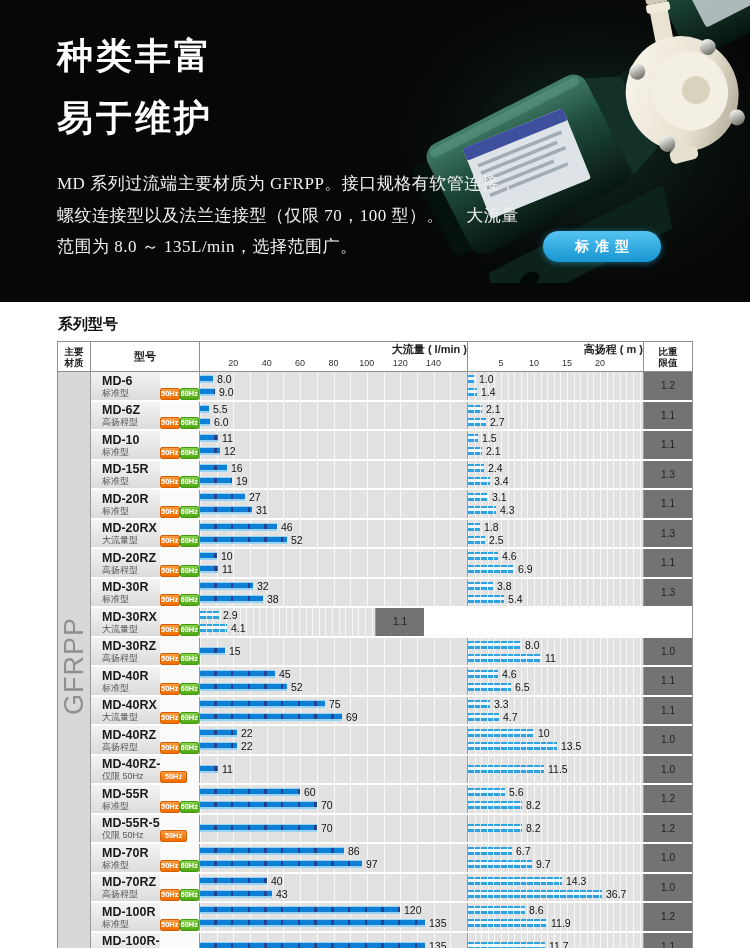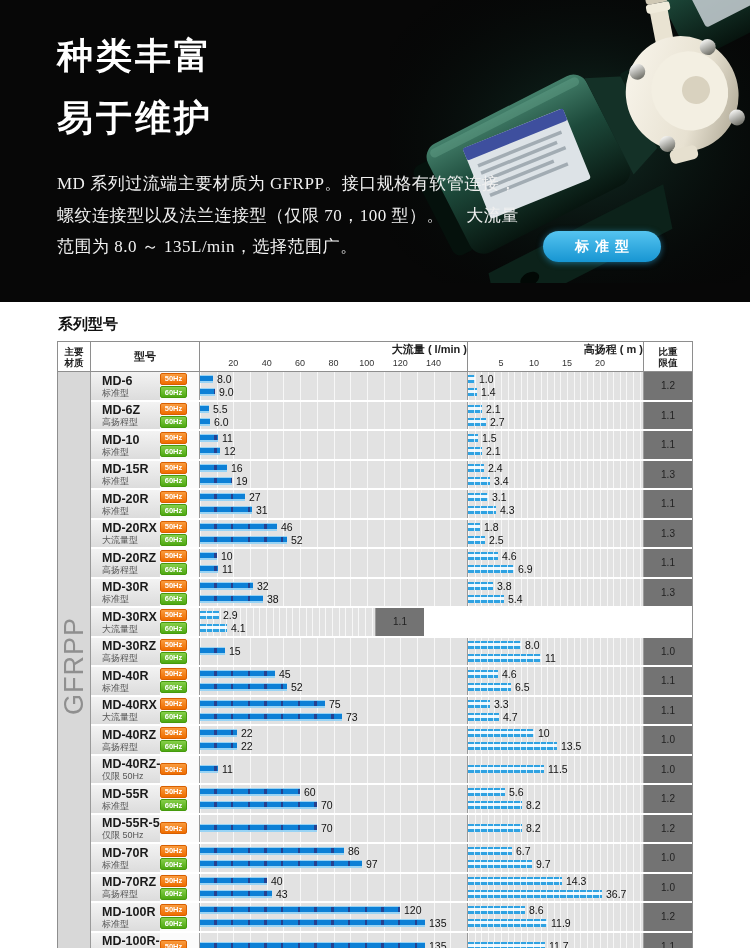--- a/index.html
+++ b/index.html
@@ -47,21 +47,21 @@
                   transform:translate(-50%,-50%) rotate(-90deg);
                   font-size:27px; color:#8f8f8f; letter-spacing:1px; white-space:nowrap; }
   .rows { width:601px; }
 
   .row { display:flex; height:29.5px; border-bottom:2px solid #fff; }
   .row:last-child { border-bottom:none; height:27.5px; }
   .c-name { width:69px; background:linear-gradient(180deg,#f3f3f3,#dcdcdc); padding:2.5px 0 0 11px; }
   .m-name { font-size:12.5px; line-height:13px; font-weight:700; color:#1a1a1a; white-space:nowrap; }
   .m-sub  { font-size:9px; line-height:11px; color:#555; white-space:nowrap; }
   .c-badge { width:40px; background:#fbfbfb; border-right:1px solid #9a9a9a;
-             display:flex; flex-direction:column; justify-content:space-evenly;
+             display:flex; flex-direction:row; justify-content:space-evenly;
              align-items:flex-end; padding-right:12px; }
   .hz { width:27px; height:12px; border-radius:2px; color:#fff; font-size:7.5px; font-weight:700;
         display:flex; align-items:center; justify-content:center; line-height:1; letter-spacing:0; }
   .hz.b50 { background:linear-gradient(180deg,#f99b3e,#ef6d00); border:1px solid #d85f00; }
   .hz.b60 { background:linear-gradient(180deg,#86cf4a,#4ea812); border:1px solid #459a0d; }
 
   .c-flow { width:268px; border-right:1px solid #9a9a9a;
             background:repeating-linear-gradient(90deg,#f7f7f7 0 1px,rgba(0,0,0,0) 1px 16.7px),#e2e2e2;
             display:flex; flex-direction:column; justify-content:space-evenly; }
   .c-head { width:176px; border-right:1px solid #9a9a9a;
@@ -542,21 +542,21 @@
                 <div class="hz b50">50Hz</div>
                 <div class="hz b60">60Hz</div>
               </div>
               <div class="c-flow">
                 <div class="line">
                   <div class="bar f" style="width: 125px;"></div>
                   <span class="val">75</span>
                 </div>
                 <div class="line">
                   <div class="bar f" style="width: 142px;"></div>
-                  <span class="val">73</span>
+                  <span class="val">69</span>
                 </div>
               </div>
               <div class="c-head">
                 <div class="line">
                   <div class="bar h" style="width: 22px;"></div>
                   <span class="val">3.3</span>
                 </div>
                 <div class="line">
                   <div class="bar h" style="width: 31px;"></div>
                   <span class="val">4.7</span>

